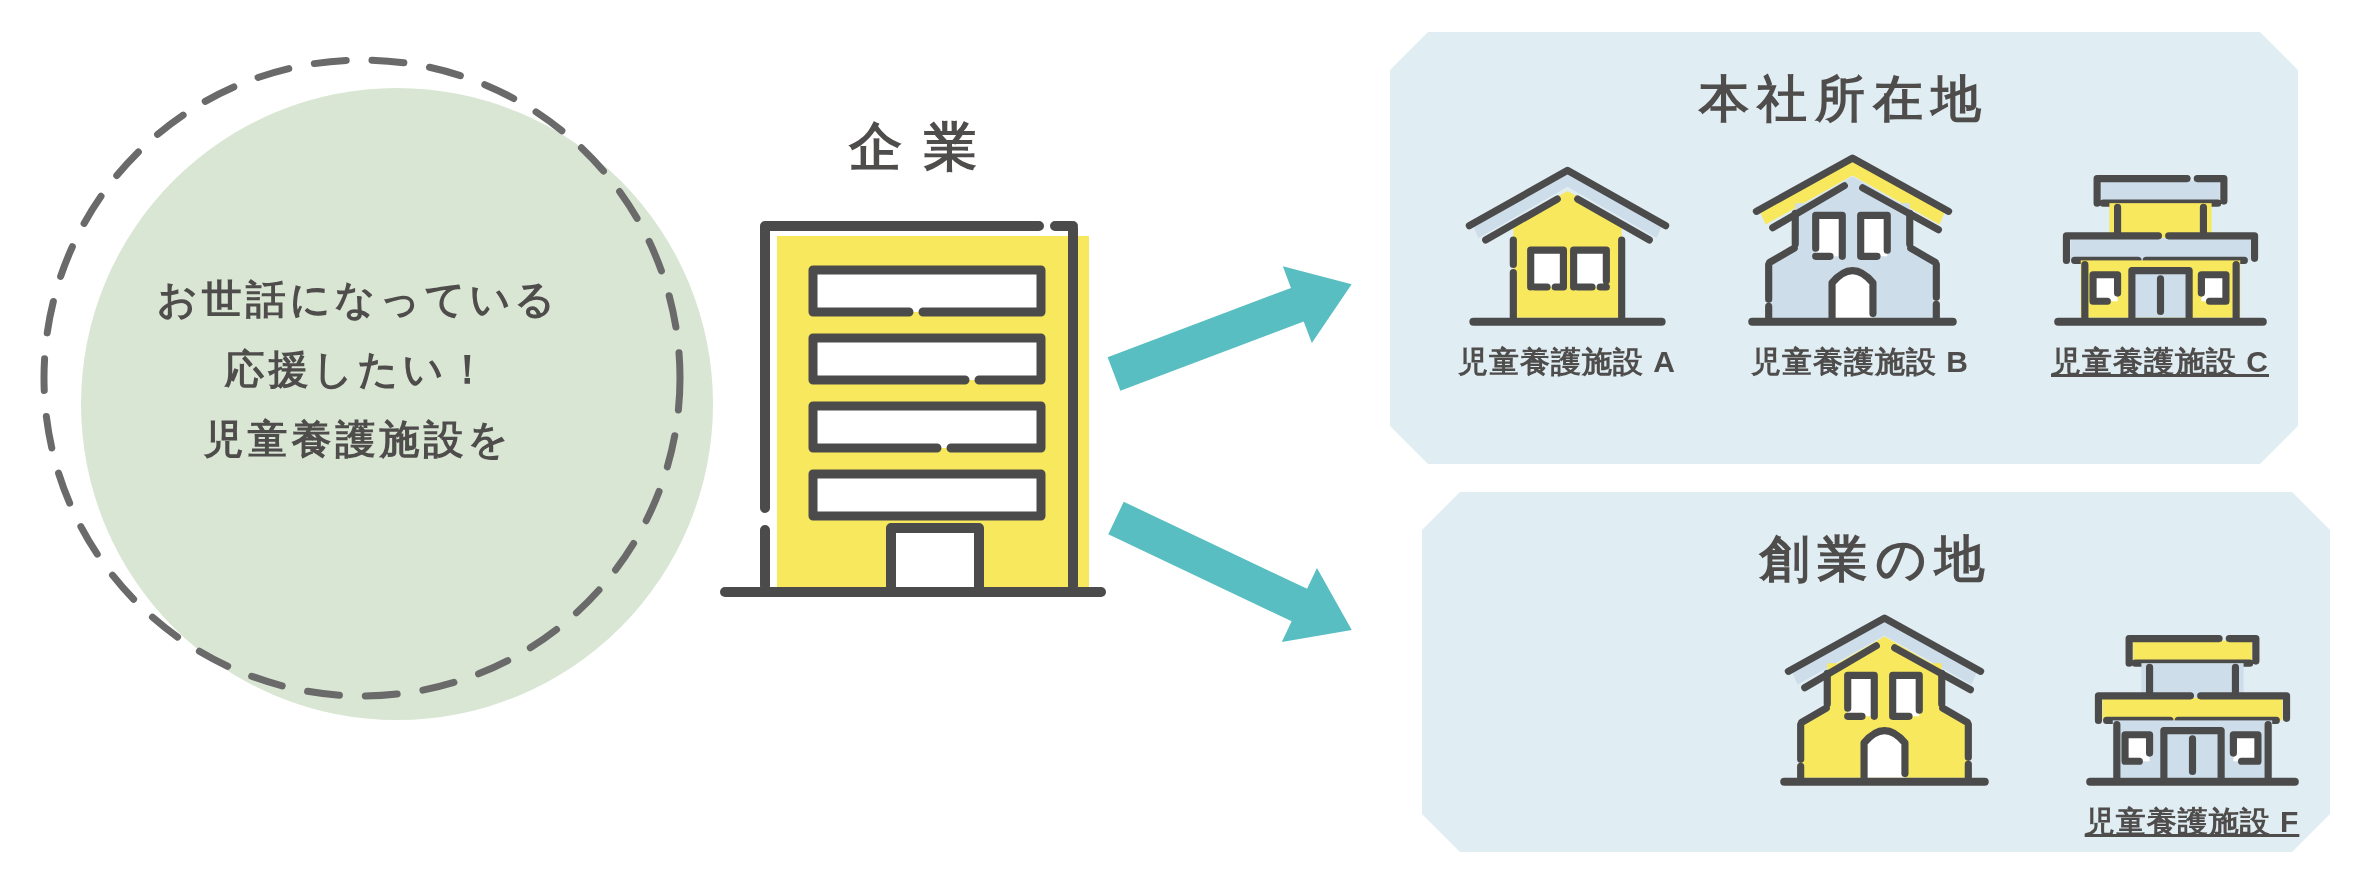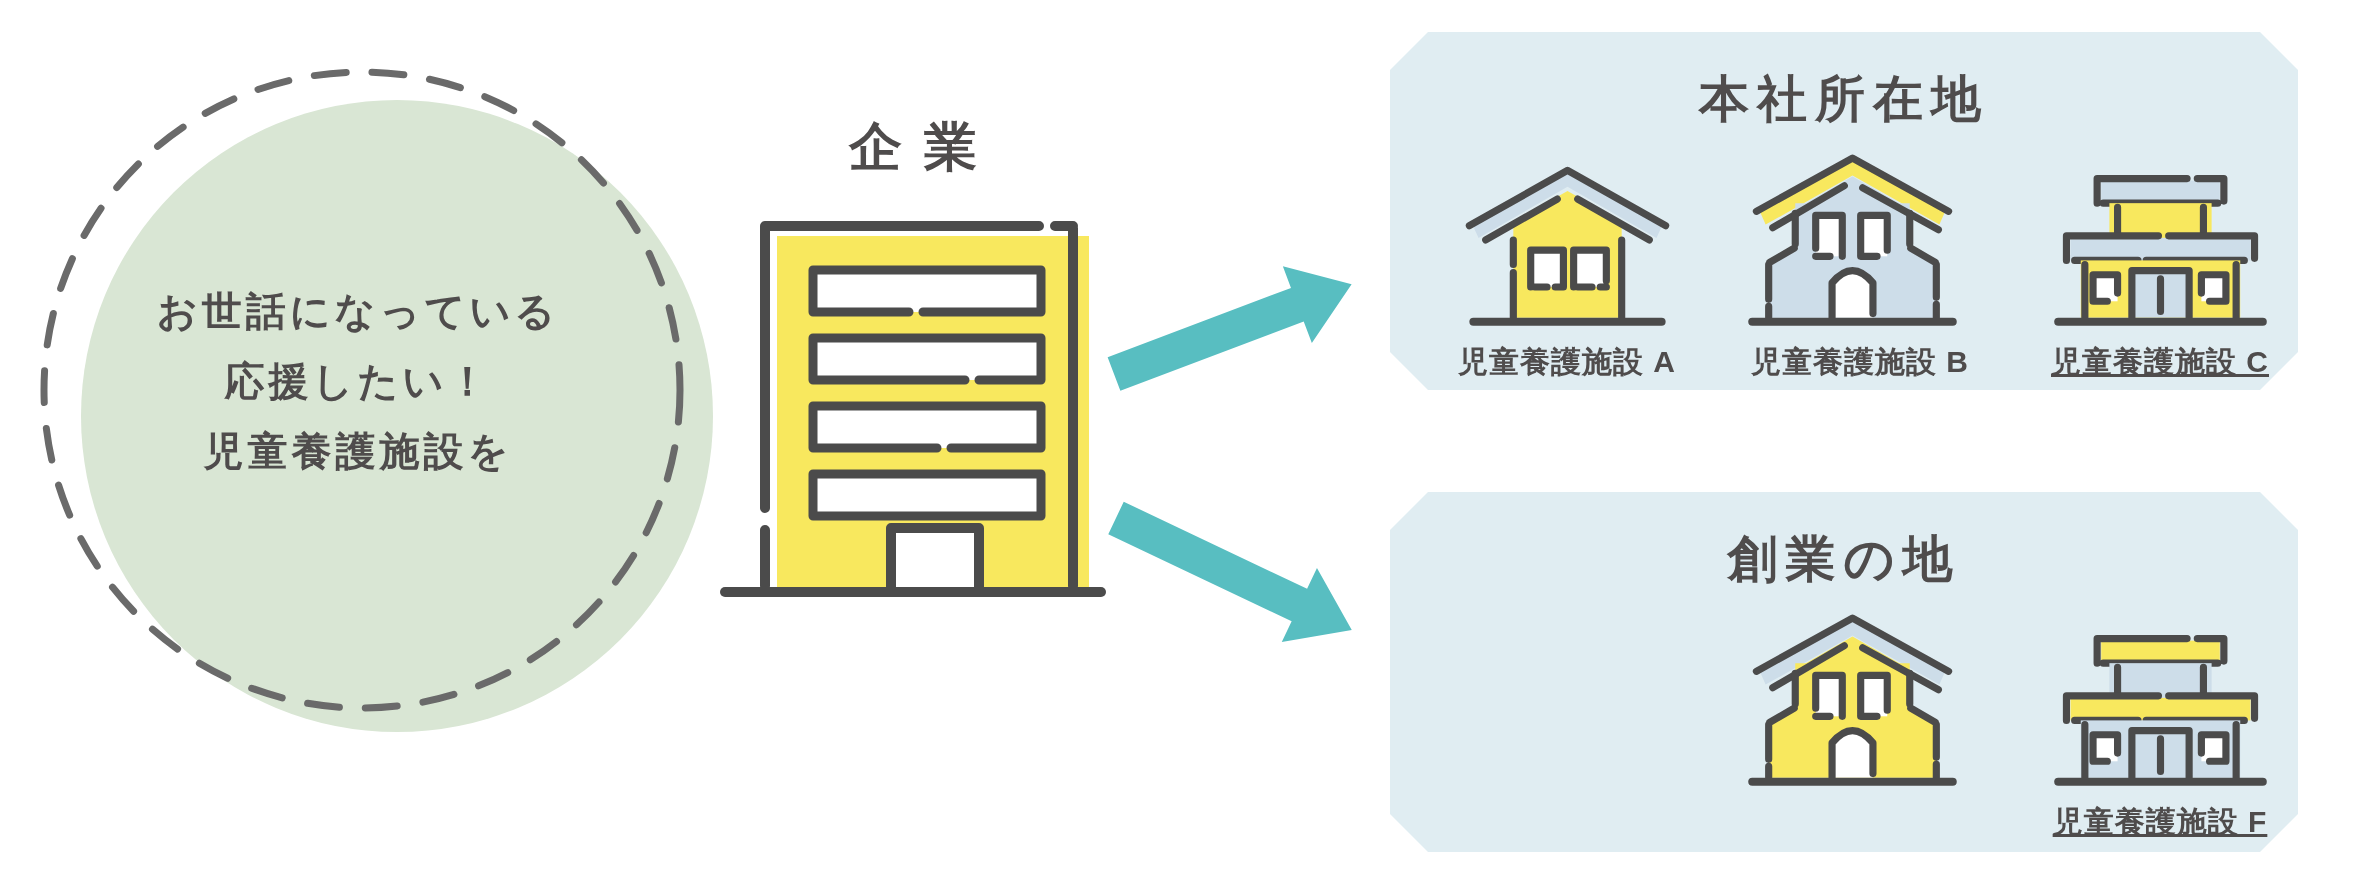--- a/index.html
+++ b/index.html
@@ -1,21 +1,21 @@
 <!DOCTYPE html>
 <html style="--yellow: #F8E85E; --lightblue: #CDDDE9; --panel_bg: #E0EDF2; --outline: #4B4B4B; --text: #4F4C4C; --arrow: #58BEC1; --bubble_fill: #D9E6D4; --bubble_dash: #6A6A6A;"><head>
 <meta charset="utf-8">
 <style>
   html,body{margin:0;padding:0;background:#ffffff;}
   .stage{
     position:relative;width:2376px;height:896px;overflow:hidden;background:#ffffff;
     font-family:"Liberation Sans",sans-serif;color:var(--text);
   }
   
-  .bubble{position:absolute;left:0;top:12px;width:770px;height:770px;}
+  .bubble{position:absolute;left:0;top:0;width:770px;height:770px;}
   .bubble-fill{
     position:absolute;left:81px;top:88px;width:632px;height:632px;
     border-radius:50%;background:var(--bubble_fill);
   }
   .bubble-dash{position:absolute;left:0;top:0;}
   .bubble-text{
     position:absolute;left:58px;top:264px;width:600px;
     text-align:center;font-size:40px;line-height:70px;letter-spacing:4px;
     font-weight:bold;color:var(--text);
   }
@@ -25,26 +25,26 @@
     font-size:53px;font-weight:bold;letter-spacing:22px;text-indent:22px;color:var(--text);
   }
   .company-building{position:absolute;left:713px;top:212px;}
   
   .arrow{position:absolute;}
   .arrow polygon{fill:var(--arrow);}
   .arrow-top{left:1100px;top:260px;}
   .arrow-bottom{left:1100px;top:498px;}
   
   .panel{
-    position:absolute;left:1390px;width:908px;height:358px;background:var(--panel_bg);
+    position:absolute;left:1390px;width:908px;height:432px;background:var(--panel_bg);
     clip-path:polygon(38px 0,calc(100% - 38px) 0,100% 38px,100% calc(100% - 38px),
                       calc(100% - 38px) 100%,38px 100%,0 calc(100% - 38px),0 38px);
   }
   .panel-top{top:32px;}
-  .panel-bottom{top:492px;height:360px;}
+  .panel-bottom{top:492px;height:360px;margin-left:32px;}
   .panel-title{
     position:absolute;top:34px;left:0;width:100%;margin:0;text-align:center;
     font-size:50px;font-weight:bold;letter-spacing:8px;color:var(--text);
   }
   .facility{position:absolute;top:118px;text-align:center;}
   .facility svg{display:block;margin:0 auto;}
   .facility-label{
     margin-top:8px;font-size:30px;font-weight:bold;letter-spacing:1px;color:var(--text);
     white-space:nowrap;
   }

